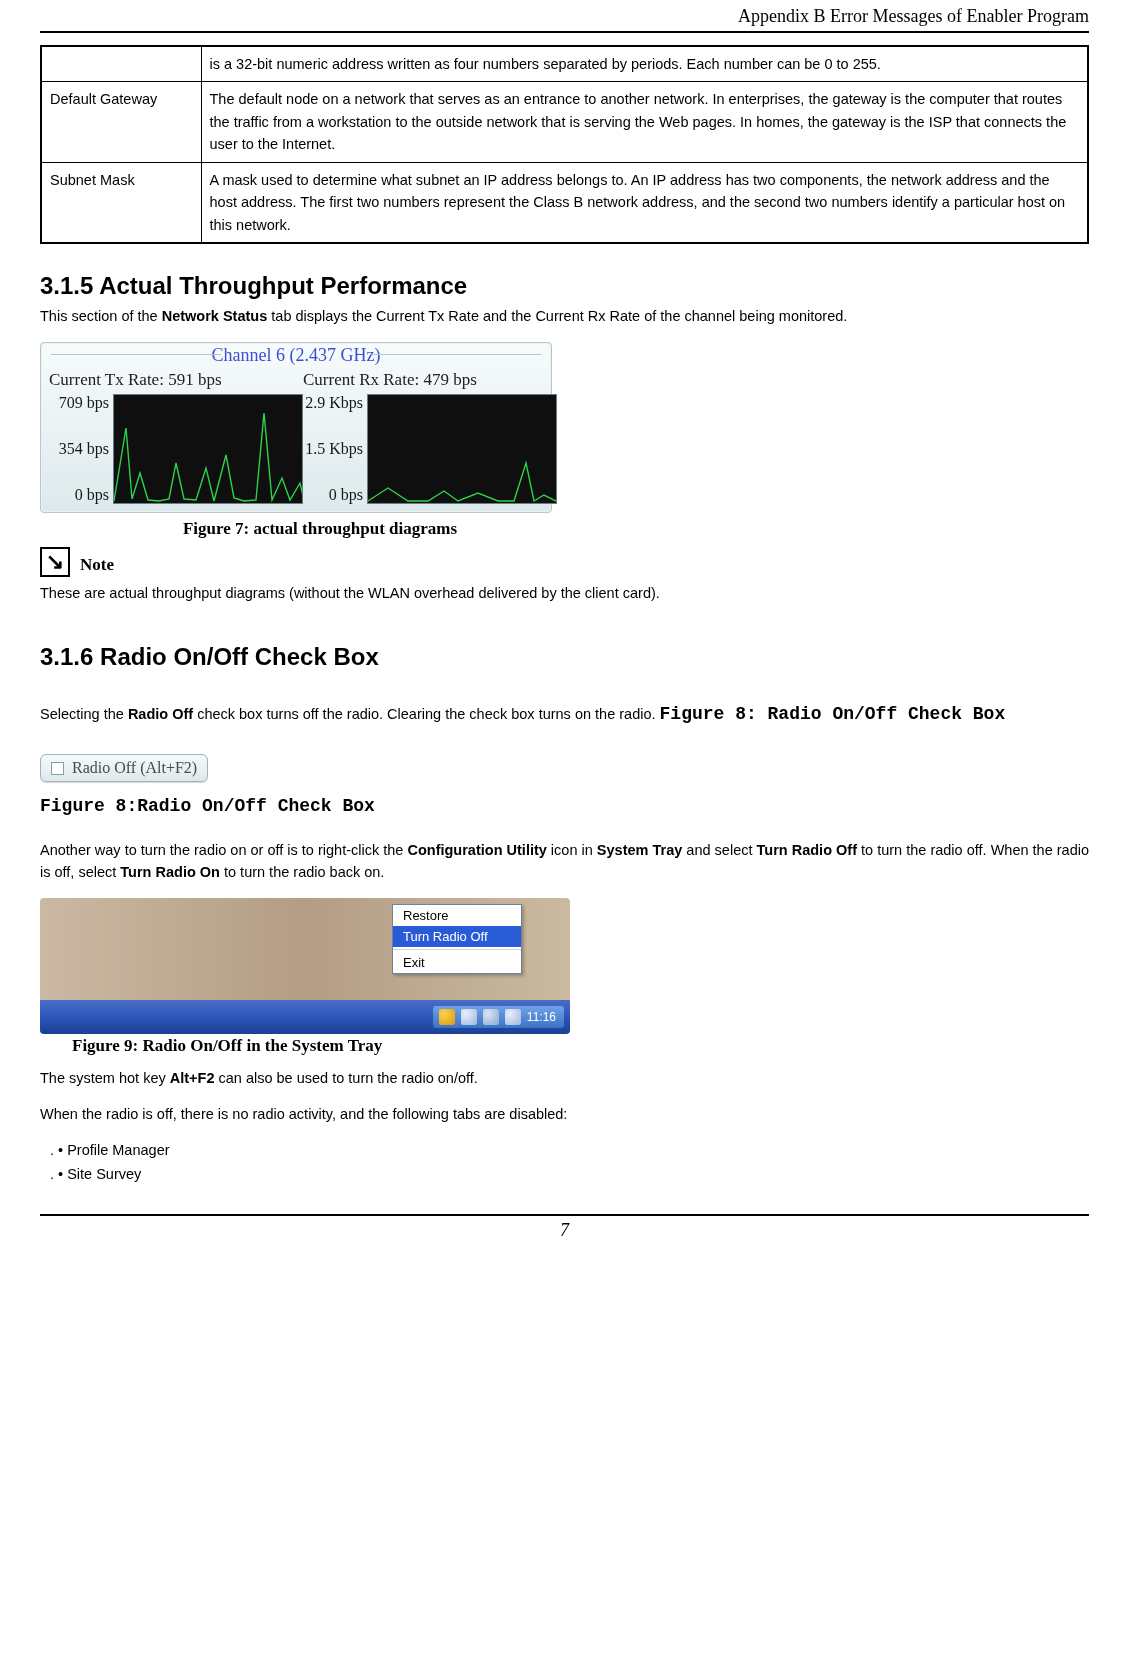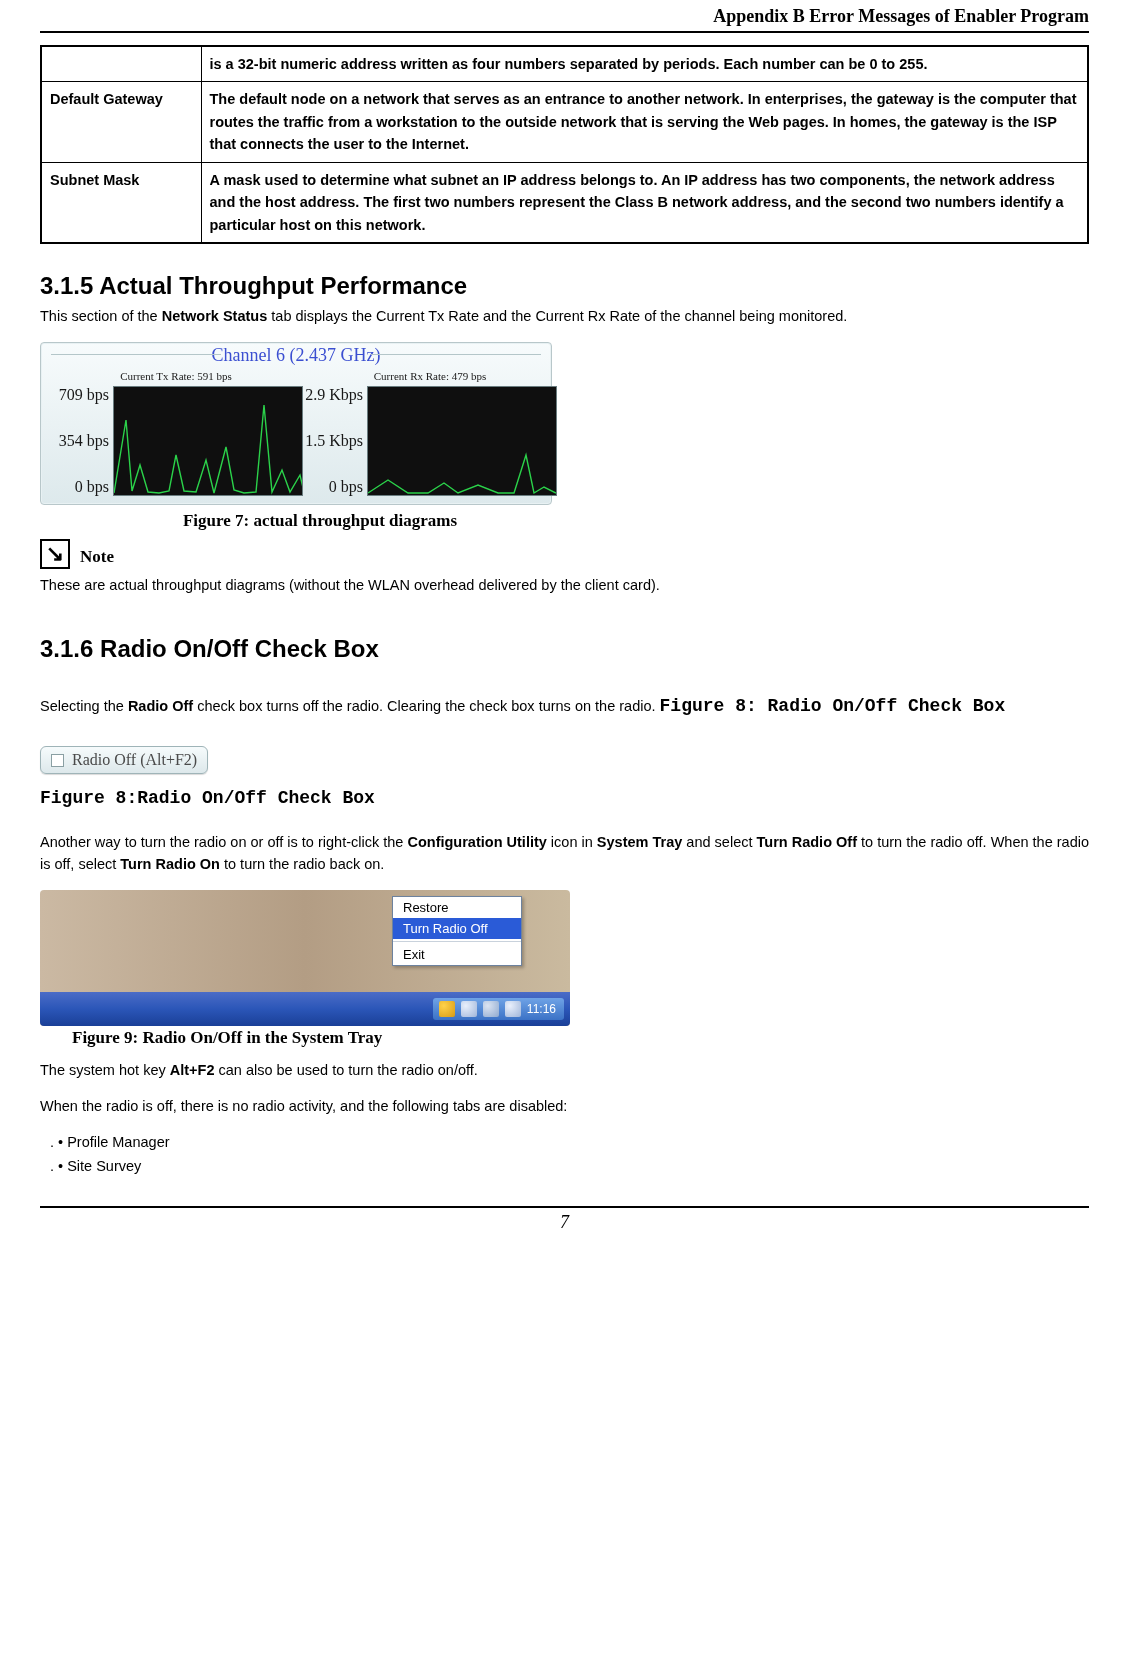--- a/index.html
+++ b/index.html
@@ -5,34 +5,33 @@
     * { box-sizing: border-box; margin: 0; padding: 0; }
     body {
       background: #fff;
       font-family: Arial, Helvetica, sans-serif;
       width: 1129px;
       padding: 0 40px;
       color: #000;
     }
     .header-title {
       text-align: right;
-      font-weight: bold;
+      font-weight: normal;
       font-family: "Times New Roman", serif;
       font-size: 18px;
       padding: 6px 0 4px;
       border-bottom: 2px solid #000;
       margin-bottom: 12px;
     }
     table.def {
       width: 100%;
       border-collapse: collapse;
       border: 2px solid #000;
       margin-bottom: 28px;
       font-size: 14.5px;
-      font-weight: bold;
     }
     table.def td {
       border: 1px solid #000;
       padding: 6px 8px;
       vertical-align: top;
       line-height: 1.55;
     }
     table.def td.term {
       width: 160px;
       border-right: 1px solid #000;
@@ -74,23 +73,22 @@
     }
     .channel-line::before { left: 4px; }
     .channel-line::after  { right: 4px; }
     .graphs {
       display: flex;
       justify-content: space-between;
       padding: 2px 2px 0;
     }
     .graph-col { width: 268px; }
     .rate-label {
-      text-align: center;
-      font-family: "Times New Roman", serif;
-      font-size: 11px;
+      font-family: "Times New Roman", serif;
+      font-size: 17px;
       color: #202020;
       padding: 2px 0 4px;
     }
     .graph-body { display: flex; align-items: flex-end; }
     .ylabels {
       display: flex; flex-direction: column; justify-content: space-between;
       height: 110px; text-align: right; padding-right: 4px;
       font-family: "Times New Roman", serif; font-size: 16px; color: #181818;
       width: 64px;
     }

